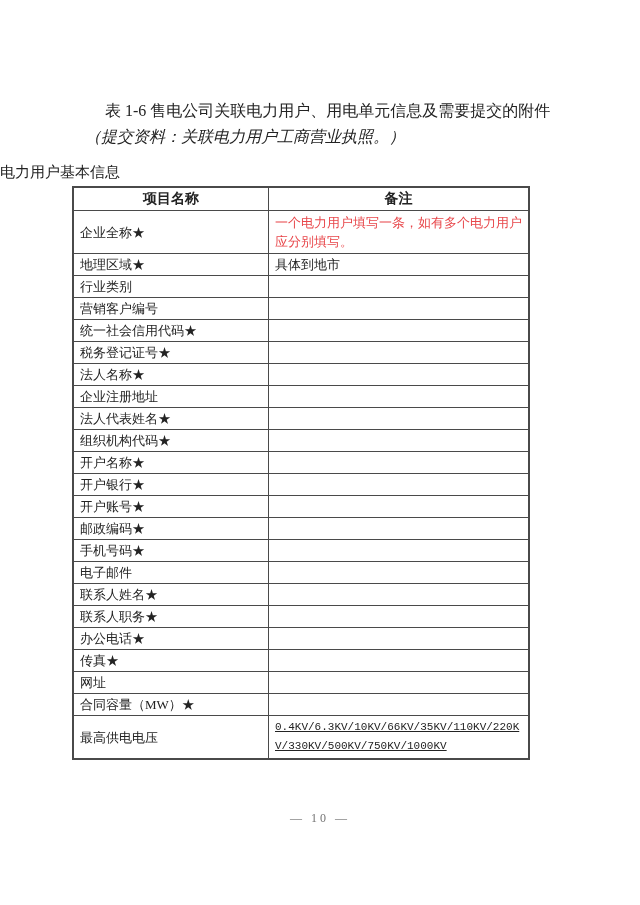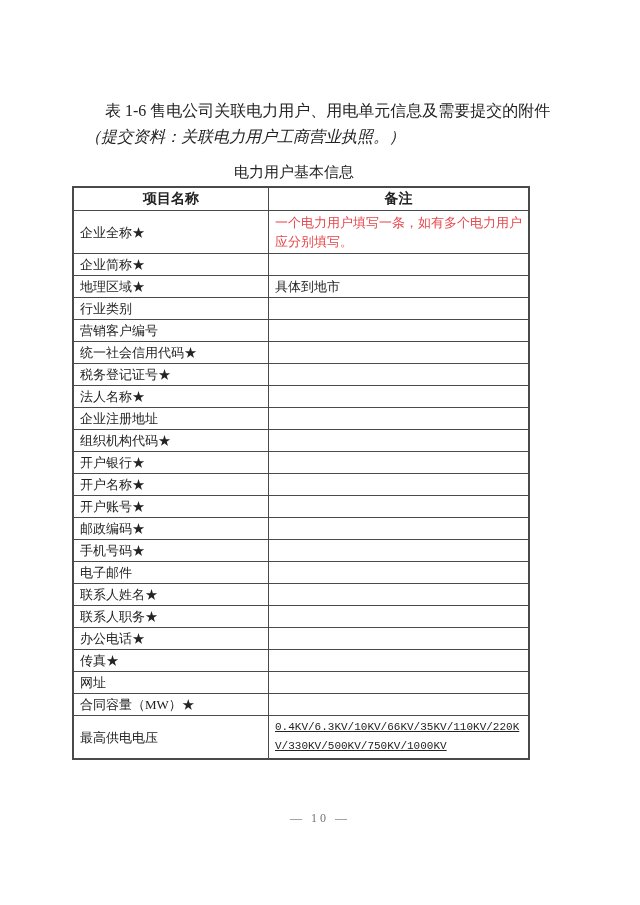--- a/index.html
+++ b/index.html
@@ -33,21 +33,21 @@
     white-space: nowrap;
     font-style: italic;
   }
 
   
   .table-caption {
     position: absolute;
     left: 0;
     top: 162px;
     width: 588px;
-    text-align: center;
+    text-align: left;
     font-size: 15px;
     line-height: 20px;
   }
 
   
   table.info-table {
     position: absolute;
     left: 72px;
     top: 186px;
     width: 458px;
@@ -117,24 +117,20 @@
         <th class="col-name">项目名称</th>
         <th class="col-remark">备注</th>
       </tr>
     </thead>
     <tbody id="table-body">
         <tr class="tall">
           <td class="name-cell">企业全称★</td>
           <td class="remark-cell red">一个电力用户填写一条，如有多个电力用户应分别填写。</td>
         </tr>
         <tr>
-          <td class="name-cell">企业简称★</td>
-          <td class="remark-cell"></td>
-        </tr>
-        <tr>
           <td class="name-cell">地理区域★</td>
           <td class="remark-cell">具体到地市</td>
         </tr>
         <tr>
           <td class="name-cell">行业类别</td>
           <td class="remark-cell"></td>
         </tr>
         <tr>
           <td class="name-cell">营销客户编号</td>
           <td class="remark-cell"></td>
@@ -149,29 +145,33 @@
         </tr>
         <tr>
           <td class="name-cell">法人名称★</td>
           <td class="remark-cell"></td>
         </tr>
         <tr>
           <td class="name-cell">企业注册地址</td>
           <td class="remark-cell"></td>
         </tr>
         <tr>
+          <td class="name-cell">法人代表姓名★</td>
+          <td class="remark-cell"></td>
+        </tr>
+        <tr>
           <td class="name-cell">组织机构代码★</td>
           <td class="remark-cell"></td>
         </tr>
         <tr>
+          <td class="name-cell">开户名称★</td>
+          <td class="remark-cell"></td>
+        </tr>
+        <tr>
           <td class="name-cell">开户银行★</td>
-          <td class="remark-cell"></td>
-        </tr>
-        <tr>
-          <td class="name-cell">开户名称★</td>
           <td class="remark-cell"></td>
         </tr>
         <tr>
           <td class="name-cell">开户账号★</td>
           <td class="remark-cell"></td>
         </tr>
         <tr>
           <td class="name-cell">邮政编码★</td>
           <td class="remark-cell"></td>
         </tr>

